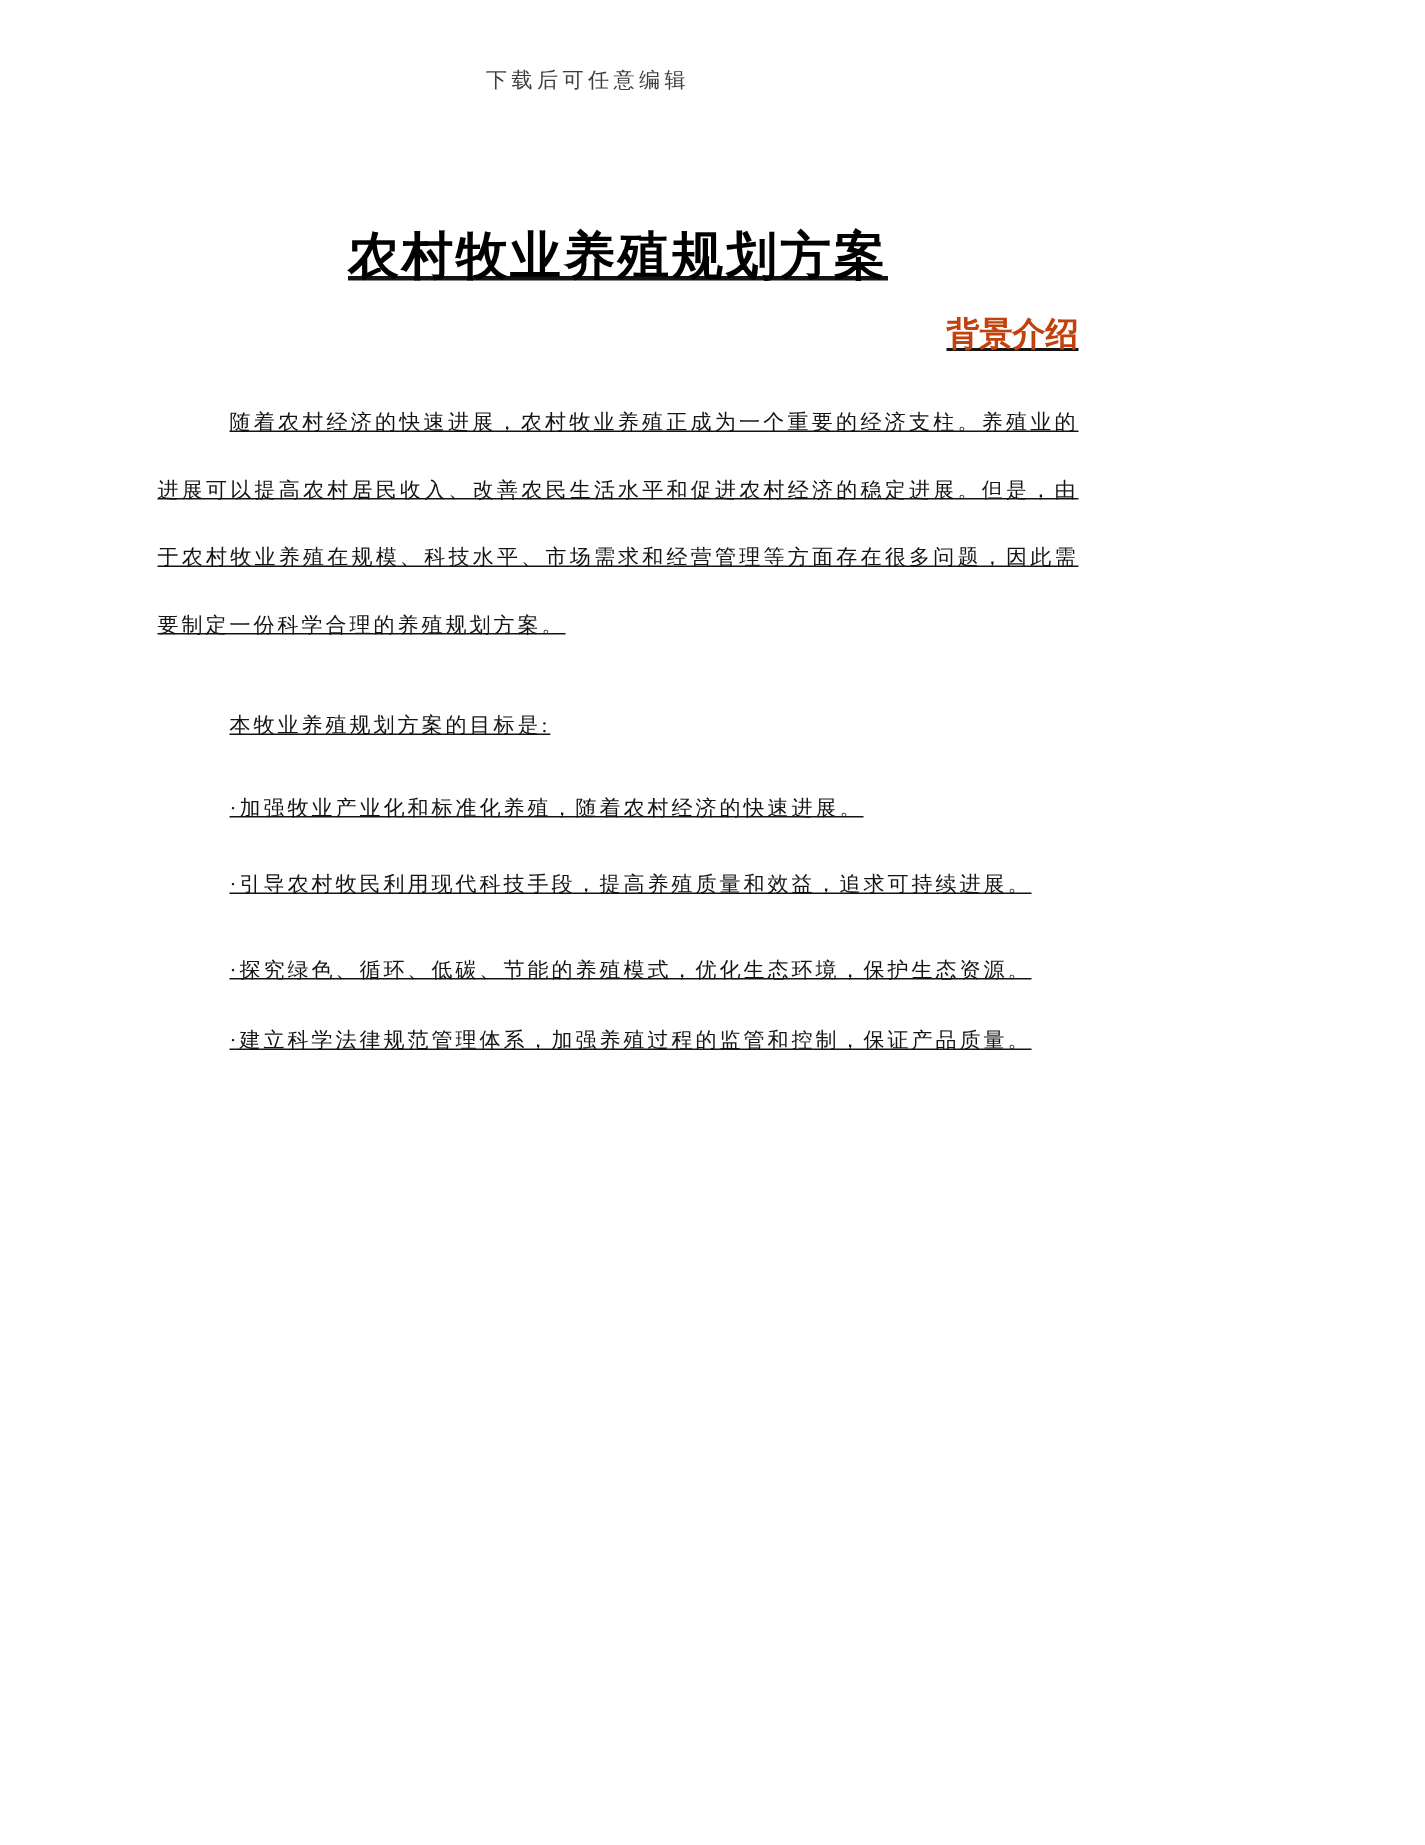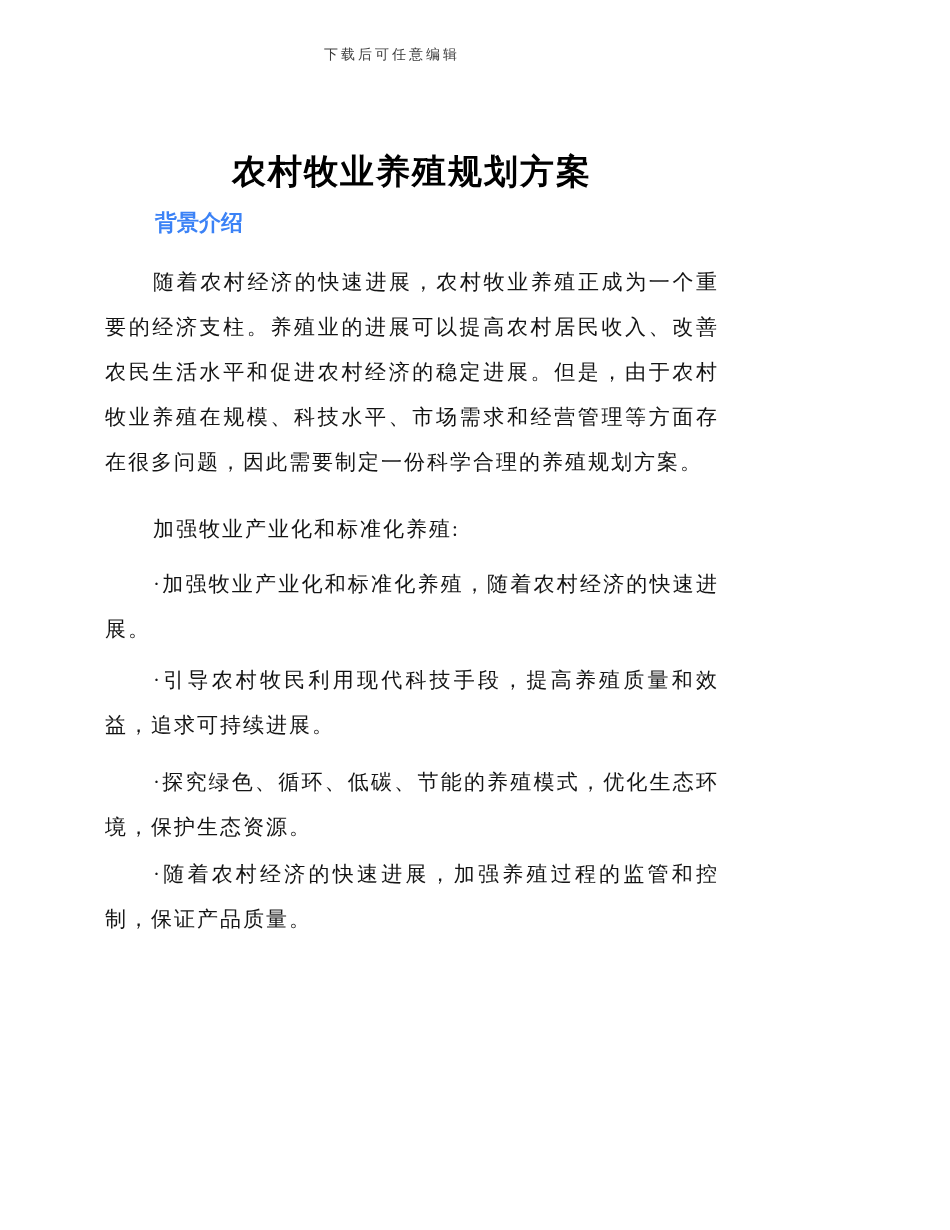--- a/index.html
+++ b/index.html
@@ -24,42 +24,44 @@
     width: 100%;
     text-align: center;
     font-size: 14px;
     line-height: 18px;
     letter-spacing: 3px;
     color: #3c3c3c;
   }
   .content {
     padding: 150px 65px 0 105px;
     box-sizing: border-box;
+    text-decoration: underline;
   }
   .doc-title {
     margin: 0;
     text-align: center;
     font-family: "DejaVu Sans", "Liberation Sans", sans-serif;
     font-weight: 700;
     font-size: 34px;
     line-height: 42px;
     letter-spacing: 2px;
     color: #000000;
   }
   .section-heading {
     margin: 16px 0 0 0;
     font-size: 22px;
     font-weight: 700;
     line-height: 30px;
     text-indent: 50px;
-    color: #3b82f6;
+    color: #c2410c;
+    text-align: right;
   }
   .para {
     margin: 0;
-    font-size: 21px;
+    font-size: 14px;
     line-height: 45px;
     letter-spacing: 2px;
     text-align: justify;
     text-justify: inter-ideograph;
     color: #141414;
   }
   .indent {
     text-indent: 48px;
   }
   .m-bg        { margin-top: 22px; }
@@ -79,24 +81,24 @@
 
   <div class="content">
 
     <h1 class="doc-title">农村牧业养殖规划方案</h1>
 
     <h2 class="section-heading">背景介绍</h2>
 
     <p class="para indent m-bg">随着农村经济的快速进展，农村牧业养殖正成为一个重要的经济支柱。养殖业的进展可以提高农村居民收入、改善农民生活水平和促进农村经济的稳定进展。但是，由于农村牧业养殖在规模、科技水平、市场需求和经营管理等方面存在很多问题，因此需要制定一份科学合理的养殖规划方案。</p>
 
 
-    <p class="para indent m-goal-p">加强牧业产业化和标准化养殖:</p>
+    <p class="para indent m-goal-p">本牧业养殖规划方案的目标是:</p>
 
     <p class="para indent m-bullet-1">·加强牧业产业化和标准化养殖，随着农村经济的快速进展。</p>
 
     <p class="para indent m-bullet-3">·引导农村牧民利用现代科技手段，提高养殖质量和效益，追求可持续进展。</p>
 
     <p class="para indent m-bullet-2">·探究绿色、循环、低碳、节能的养殖模式，优化生态环境，保护生态资源。</p>
 
-    <p class="para indent m-bullet-4">·随着农村经济的快速进展，加强养殖过程的监管和控制，保证产品质量。</p>
+    <p class="para indent m-bullet-4">·建立科学法律规范管理体系，加强养殖过程的监管和控制，保证产品质量。</p>
 
   </div>
 </div>
 
 </body></html>

